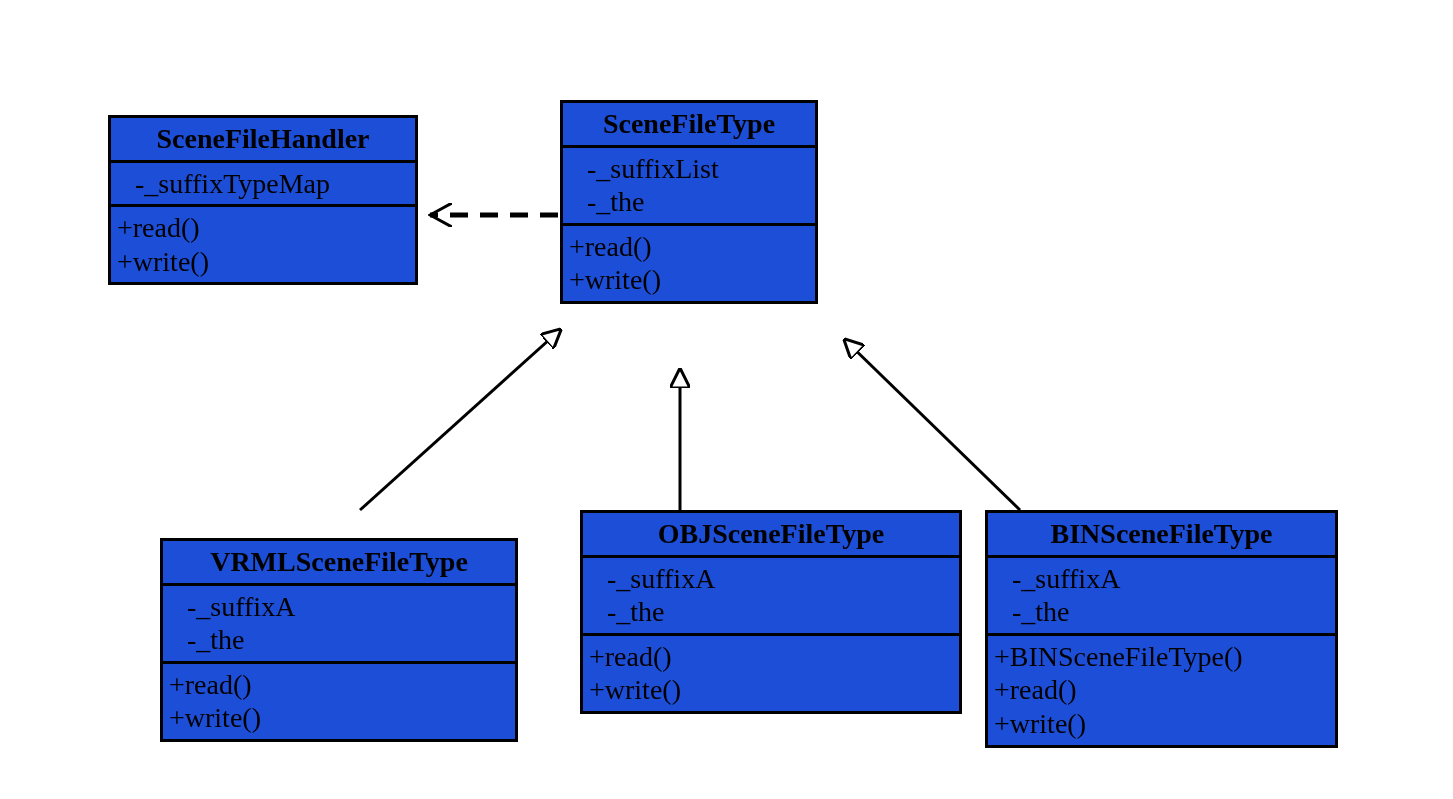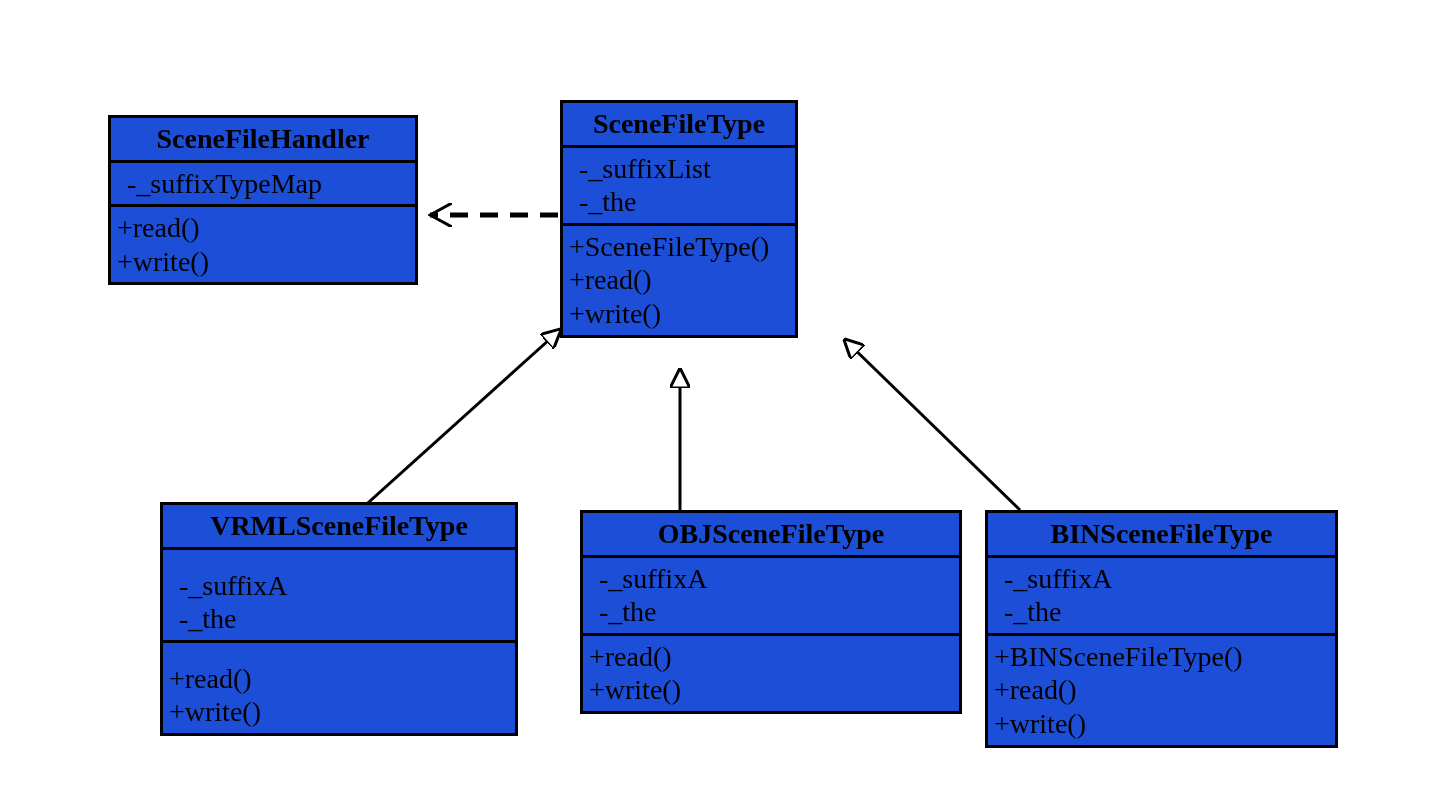--- a/index.html
+++ b/index.html
@@ -23,21 +23,21 @@
   .uml-title {
     border-bottom: 3px solid #000;
     font-weight: bold;
     text-align: center;
     padding: 4px 6px;
     font-size: 28px;
     line-height: 1.2;
   }
   .uml-attrs {
     border-bottom: 3px solid #000;
-    padding: 4px 16px;
+    padding: 4px 24px;
     font-size: 28px;
     line-height: 1.2;
   }
   .uml-ops {
     padding: 4px 6px;
     font-size: 28px;
     line-height: 1.2;
   }
   .row { white-space: nowrap; }
   svg.connectors {
@@ -73,34 +73,33 @@
   <div class="uml-title">SceneFileHandler</div>
   <div class="uml-attrs">
     <div class="row">-_suffixTypeMap</div>
   </div>
   <div class="uml-ops">
     <div class="row">+read()</div>
     <div class="row">+write()</div>
   </div>
 </div>
 
-<div class="uml-class" style="left:560px; top:100px; width:238px;">
+<div class="uml-class" style="left:560px; top:100px; width:258px;">
   <div class="uml-title">SceneFileType</div>
   <div class="uml-attrs">
     <div class="row">-_suffixList</div>
     <div class="row">-_the</div>
   </div>
   <div class="uml-ops">
-    <div class="row">+SceneFileType()</div>
     <div class="row">+read()</div>
     <div class="row">+write()</div>
   </div>
 </div>
 
-<div class="uml-class" style="left:160px; top:502px; width:358px;gap:15px;">
+<div class="uml-class" style="left:160px; top:538px; width:358px;">
   <div class="uml-title">VRMLSceneFileType</div>
   <div class="uml-attrs">
     <div class="row">-_suffixA</div>
     <div class="row">-_the</div>
   </div>
   <div class="uml-ops">
     <div class="row">+read()</div>
     <div class="row">+write()</div>
   </div>
 </div>

